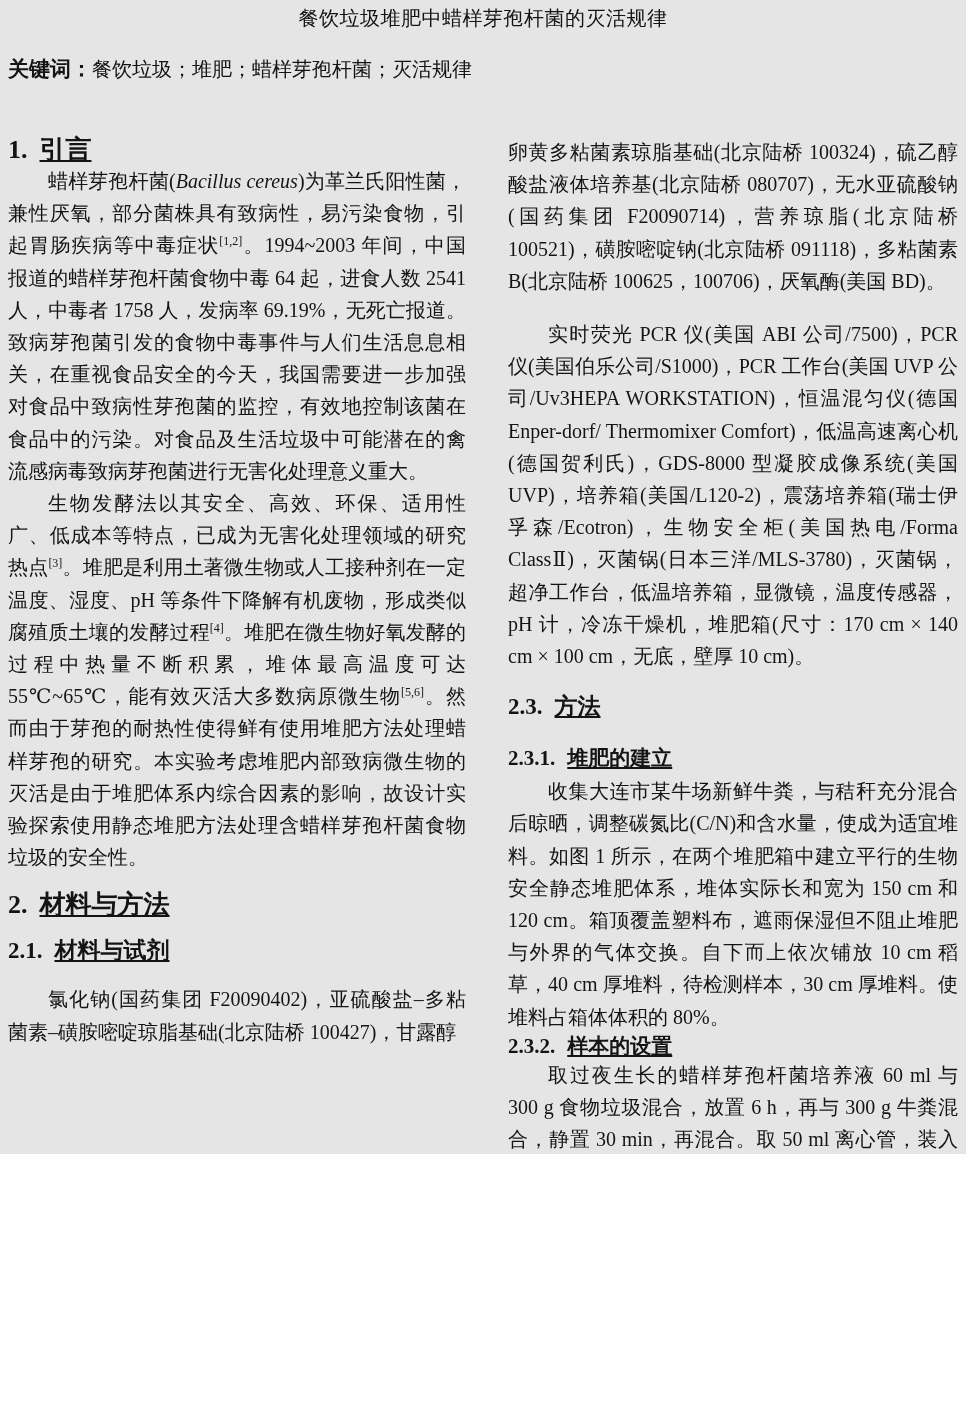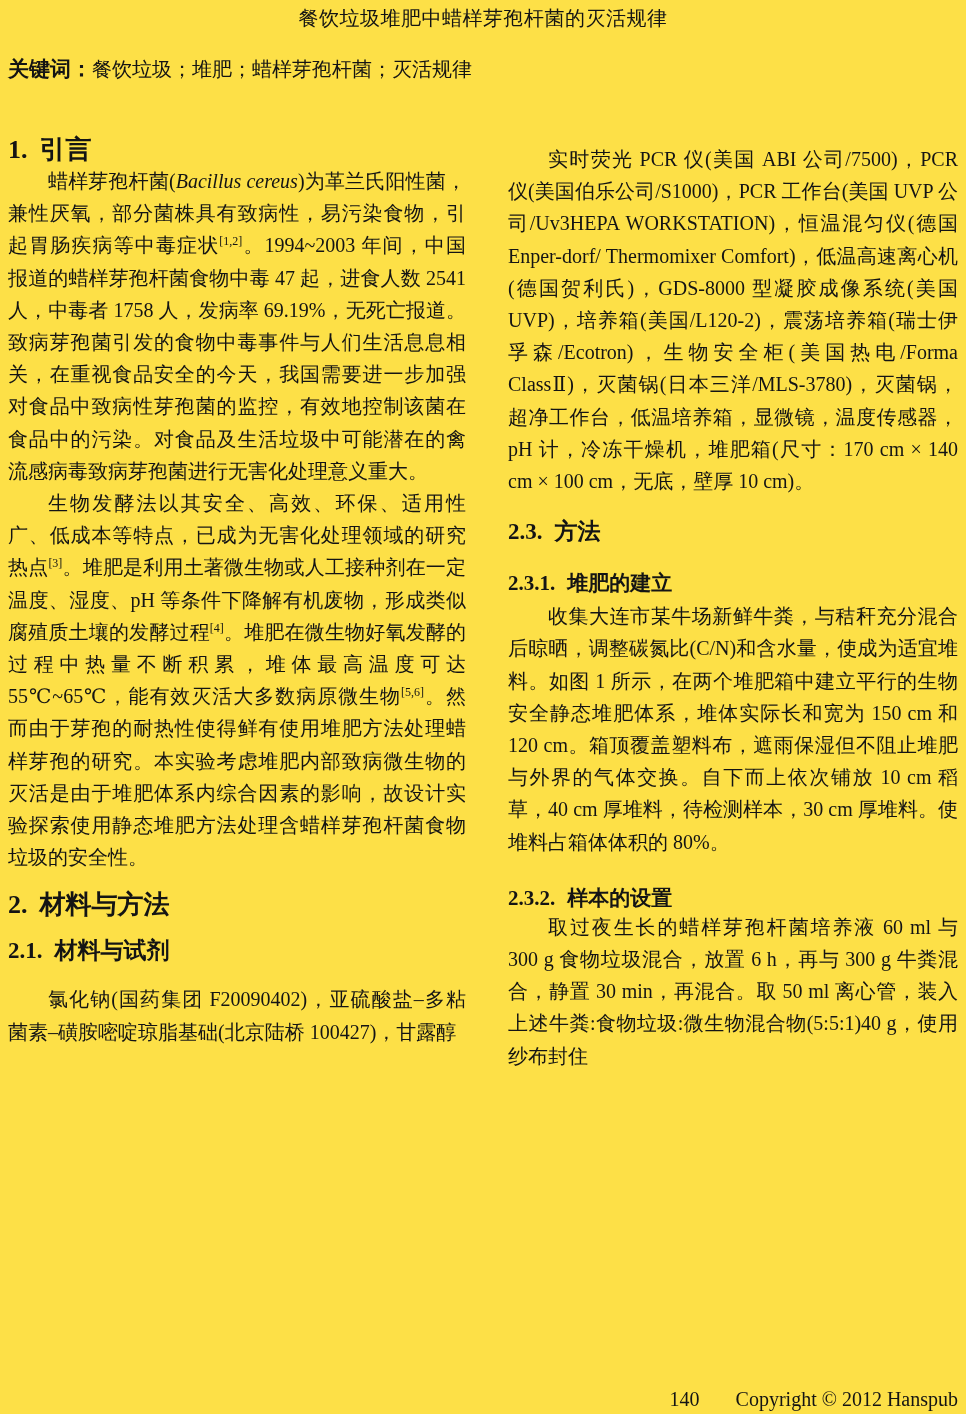--- a/index.html
+++ b/index.html
@@ -1,21 +1,21 @@
 <!DOCTYPE html>
 <html lang="zh"><head>
 <meta charset="utf-8">
 <style>
   * { margin: 0; padding: 0; box-sizing: border-box; }
   html, body { background: #ffffff; }
   .page {
     position: relative;
     width: 966px;
-    height: 1414px;
-    background: #fde047;
+    height: 1154px;
+    background: #e5e5e5;
     color: #141414;
     font-family: "Liberation Serif", "DejaVu Serif", serif;
     overflow: hidden;
   }
   .running-title {
     position: absolute;
     top: 5px; left: 0;
     width: 100%;
     text-align: center;
     font-size: 20px;
@@ -52,37 +52,38 @@
   i { font-style: italic; }
   .h { font-weight: 700; }
   .hnum {
     font-family: "Liberation Serif", "DejaVu Serif", serif;
     font-weight: 700;
     margin-right: 12px;
   }
   .hlabel {
     font-family: "Liberation Sans", "DejaVu Sans", sans-serif;
     font-weight: 700;
+    text-decoration: underline;
   }
   .h1 { font-size: 26px; line-height: 30px; }
   .h2 { font-size: 23px; line-height: 27px; }
   .h3 { font-size: 21px; line-height: 25px; }
   
   .m-h1-top   { margin-top: 12px; }
   .m-p1       { margin-top: 20px; }
   .m-h1-mid   { margin-top: 16px; }
   .m-h2-l     { margin-top: 17px; }
   .m-p4       { margin-top: 19px; }
   .m-p5       { margin-top: 14px; }
   .m-h2-r     { margin-top: 19px; }
   .m-p6       { margin-top: 21px; }
   .m-h23      { margin-top: 21px; }
   .m-h31      { margin-top: 25px; }
   .m-p7       { margin-top: 4px; }
-  .m-h32      { margin-top: 27px; }
+  .m-h32      { }
   .m-p8       { margin-top: 3px; }
   .footer {
     position: absolute;
     top: 1388px; left: 8px; right: 8px;
     display: flex;
     justify-content: flex-end;
     font-size: 20px;
     gap: 36px;
   }
 </style>
@@ -96,32 +97,33 @@
   <div class="keywords-line">
     <span class="kw-label">关键词：</span><span class="kw-text">餐饮垃圾；堆肥；蜡样芽孢杆菌；灭活规律</span>
   </div>
 
   <div class="columns">
 
     <div class="col-left">
       <h2 class="h h1 m-h1-top">
         <span class="hnum">1.</span><span class="hlabel">引言</span>
       </h2>
-      <p class="body indent"><span>蜡样芽孢杆菌(</span><i>Bacillus cereus</i><span>)为革兰氏阳性菌，兼性厌氧，部分菌株具有致病性，易污染食物，引起胃肠疾病等中毒症状</span><sup>[1,2]</sup><span>。1994~2003 年间，中国报道的蜡样芽孢杆菌食物中毒 47 起，进食人数 2541 人，中毒者 1758 人，发病率 69.19%，无死亡报道。致病芽孢菌引发的食物中毒事件与人们生活息息相关，在重视食品安全的今天，我国需要进一步加强对食品中致病性芽孢菌的监控，有效地控制该菌在食品中的污染。对食品及生活垃圾中可能潜在的禽流感病毒致病芽孢菌进行无害化处理意义重大。</span></p>
+      <p class="body indent"><span>蜡样芽孢杆菌(</span><i>Bacillus cereus</i><span>)为革兰氏阳性菌，兼性厌氧，部分菌株具有致病性，易污染食物，引起胃肠疾病等中毒症状</span><sup>[1,2]</sup><span>。1994~2003 年间，中国报道的蜡样芽孢杆菌食物中毒 64 起，进食人数 2541 人，中毒者 1758 人，发病率 69.19%，无死亡报道。致病芽孢菌引发的食物中毒事件与人们生活息息相关，在重视食品安全的今天，我国需要进一步加强对食品中致病性芽孢菌的监控，有效地控制该菌在食品中的污染。对食品及生活垃圾中可能潜在的禽流感病毒致病芽孢菌进行无害化处理意义重大。</span></p>
       <p class="body indent"><span>生物发酵法以其安全、高效、环保、适用性广、低成本等特点，已成为无害化处理领域的研究热点</span><sup>[3]</sup><span>。堆肥是利用土著微生物或人工接种剂在一定温度、湿度、pH 等条件下降解有机废物，形成类似腐殖质土壤的发酵过程</span><sup>[4]</sup><span>。堆肥在微生物好氧发酵的过程中热量不断积累，堆体最高温度可达 55℃~65℃，能有效灭活大多数病原微生物</span><sup>[5,6]</sup><span>。然而由于芽孢的耐热性使得鲜有使用堆肥方法处理蜡样芽孢的研究。本实验考虑堆肥内部致病微生物的灭活是由于堆肥体系内综合因素的影响，故设计实验探索使用静态堆肥方法处理含蜡样芽孢杆菌食物垃圾的安全性。</span></p>
       <h2 class="h h1 m-h1-mid">
         <span class="hnum">2.</span><span class="hlabel">材料与方法</span>
       </h2>
       <h3 class="h h2 m-h2-l">
         <span class="hnum">2.1.</span><span class="hlabel">材料与试剂</span>
       </h3>
       <p class="body indent m-p4">氯化钠(国药集团 F20090402)，亚硫酸盐–多粘菌素–磺胺嘧啶琼脂基础(北京陆桥 100427)，甘露醇</p>
     </div>
 
     <div class="col-right">
+      <p class="body m-p5">卵黄多粘菌素琼脂基础(北京陆桥 100324)，硫乙醇酸盐液体培养基(北京陆桥 080707)，无水亚硫酸钠(国药集团 F20090714)，营养琼脂(北京陆桥 100521)，磺胺嘧啶钠(北京陆桥 091118)，多粘菌素 B(北京陆桥 100625，100706)，厌氧酶(美国 BD)。</p>
       <p class="body indent m-p6">实时荧光 PCR 仪(美国 ABI 公司/7500)，PCR 仪(美国伯乐公司/S1000)，PCR 工作台(美国 UVP 公司/Uv3HEPA WORKSTATION)，恒温混匀仪(德国 Enper-dorf/ Thermomixer Comfort)，低温高速离心机(德国贺利氏)，GDS-8000 型凝胶成像系统(美国 UVP)，培养箱(美国/L120-2)，震荡培养箱(瑞士伊孚森/Ecotron)，生物安全柜(美国热电/Forma ClassⅡ)，灭菌锅(日本三洋/MLS-3780)，灭菌锅，超净工作台，低温培养箱，显微镜，温度传感器，pH 计，冷冻干燥机，堆肥箱(尺寸：170 cm × 140 cm × 100 cm，无底，壁厚 10 cm)。</p>
       <h3 class="h h2 m-h23">
         <span class="hnum">2.3.</span><span class="hlabel">方法</span>
       </h3>
       <h4 class="h h3 m-h31">
         <span class="hnum">2.3.1.</span><span class="hlabel">堆肥的建立</span>
       </h4>
       <p class="body indent m-p7">收集大连市某牛场新鲜牛粪，与秸秆充分混合后晾晒，调整碳氮比(C/N)和含水量，使成为适宜堆料。如图 1 所示，在两个堆肥箱中建立平行的生物安全静态堆肥体系，堆体实际长和宽为 150 cm 和 120 cm。箱顶覆盖塑料布，遮雨保湿但不阻止堆肥与外界的气体交换。自下而上依次铺放 10 cm 稻草，40 cm 厚堆料，待检测样本，30 cm 厚堆料。使堆料占箱体体积的 80%。</p>
       <h4 class="h h3 m-h32">
         <span class="hnum">2.3.2.</span><span class="hlabel">样本的设置</span>

